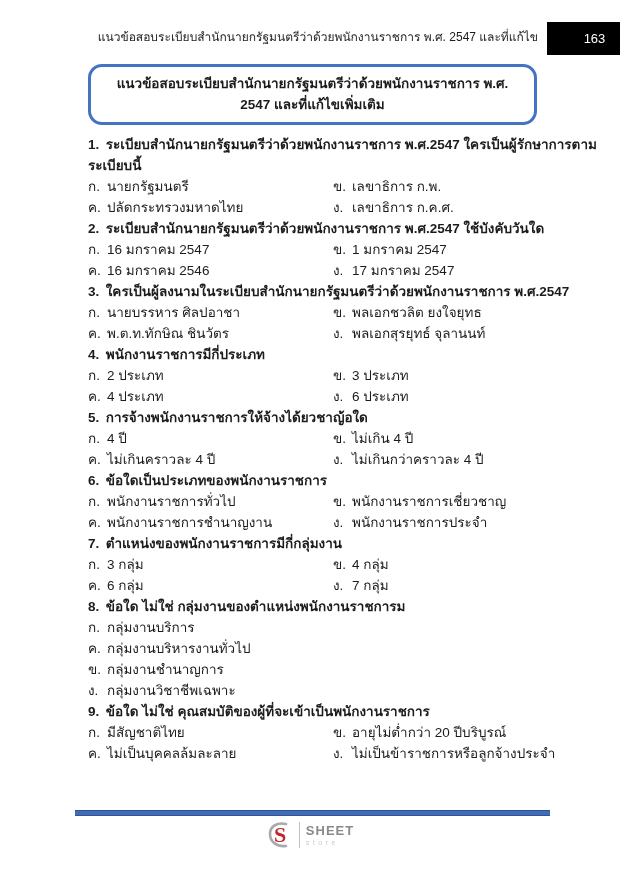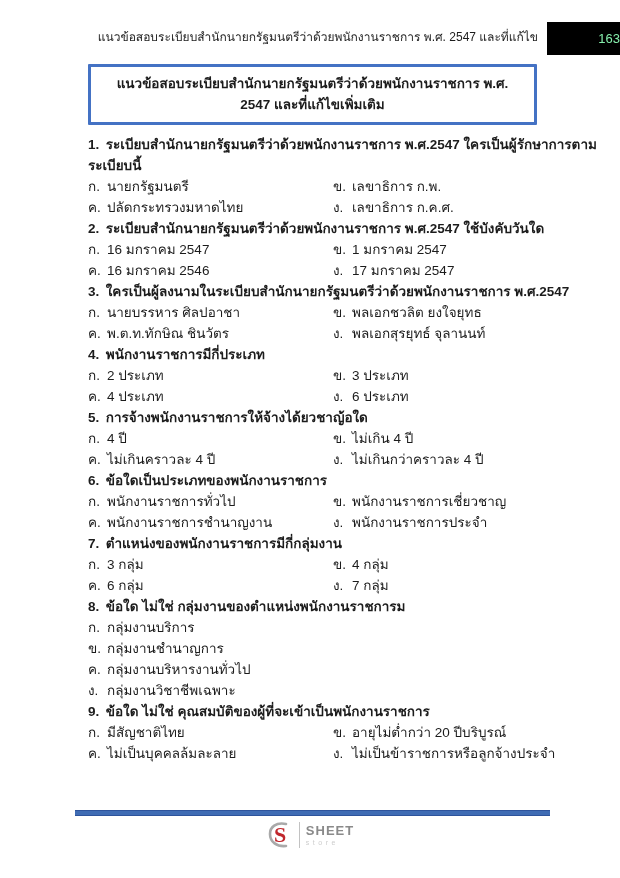--- a/index.html
+++ b/index.html
@@ -13,31 +13,31 @@
   }
 
   
   .header-text {
     position:absolute; top:27px; right:82px;
     font-size:12px; color:#1c1c1c; white-space:nowrap;
   }
   .page-number-box {
     position:absolute; top:22px; right:0;
     width:73px; height:33px;
-    background:#000000; color:#86efac;
-    display:flex; align-items:center; justify-content:flex-end;
+    background:#000000; color:#ffffff;
+    display:flex; align-items:center; justify-content:center;
     padding-left:22px; box-sizing:border-box;
     font-size:13px;
   }
 
   
   .title-box {
     position:absolute; left:88px; top:64px; width:449px;
     box-sizing:border-box;
-    border:3px solid #4472C4; border-radius:1px;
+    border:3px solid #4472C4; border-radius:14px;
     background:#ffffff;
     text-align:center; font-weight:bold; font-size:13.5px;
     line-height:21px; padding:6px 12px 7px 12px;
   }
 
   
   .questions {
     position:absolute; left:88px; top:134px; width:510px;
     font-size:13.5px;
   }
@@ -180,22 +180,22 @@
         </div>
   </div>
 
   <div class="question">
     <div class="q-head">
       <span class="q-num">8.</span>
       <span class="q-text">ข้อใด ไม่ใช่ กลุ่มงานของตำแหน่งพนักงานราชการม</span>
     </div>
     <div class="opts single">
           <div class="opt"><span class="opt-label">ก.</span><span class="opt-text">กลุ่มงานบริการ</span></div>
+          <div class="opt"><span class="opt-label">ค.</span><span class="opt-text">กลุ่มงานบริหารงานทั่วไป</span></div>
           <div class="opt"><span class="opt-label">ข.</span><span class="opt-text">กลุ่มงานชำนาญการ</span></div>
-          <div class="opt"><span class="opt-label">ค.</span><span class="opt-text">กลุ่มงานบริหารงานทั่วไป</span></div>
           <div class="opt"><span class="opt-label">ง.</span><span class="opt-text">กลุ่มงานวิชาชีพเฉพาะ</span></div>
         </div>
   </div>
 
   <div class="question">
     <div class="q-head">
       <span class="q-num">9.</span>
       <span class="q-text">ข้อใด ไม่ใช่ คุณสมบัติของผู้ที่จะเข้าเป็นพนักงานราชการ</span>
     </div>
     <div class="opts">

